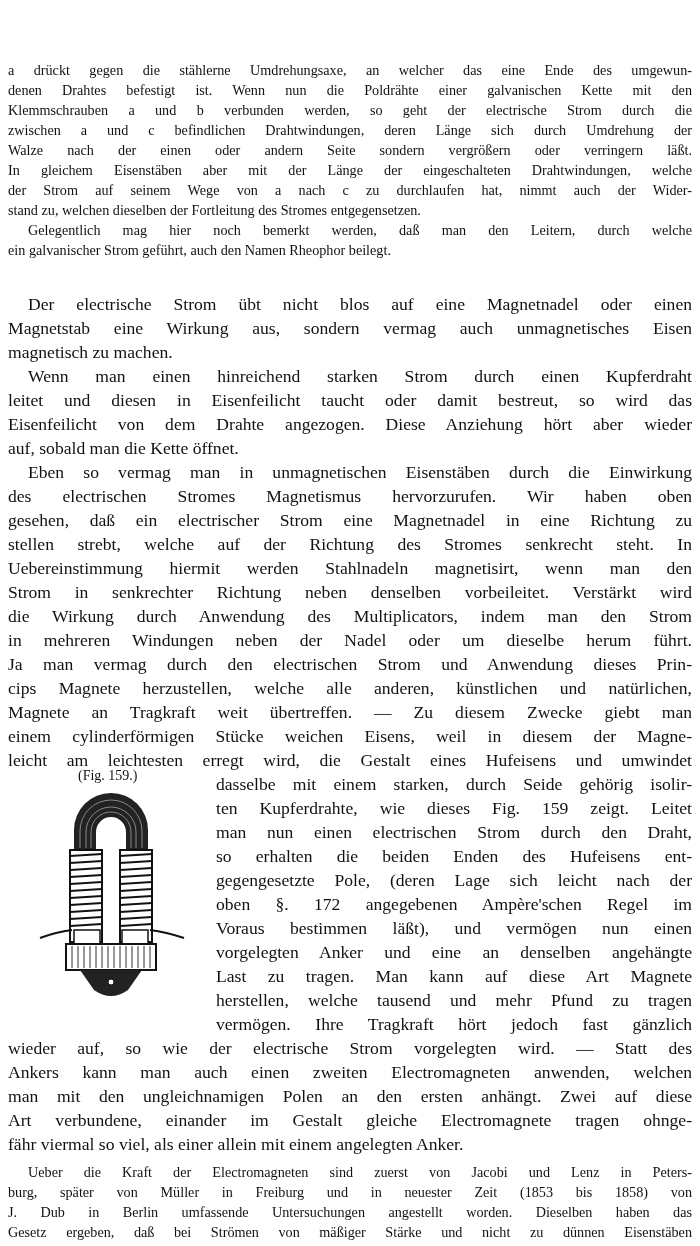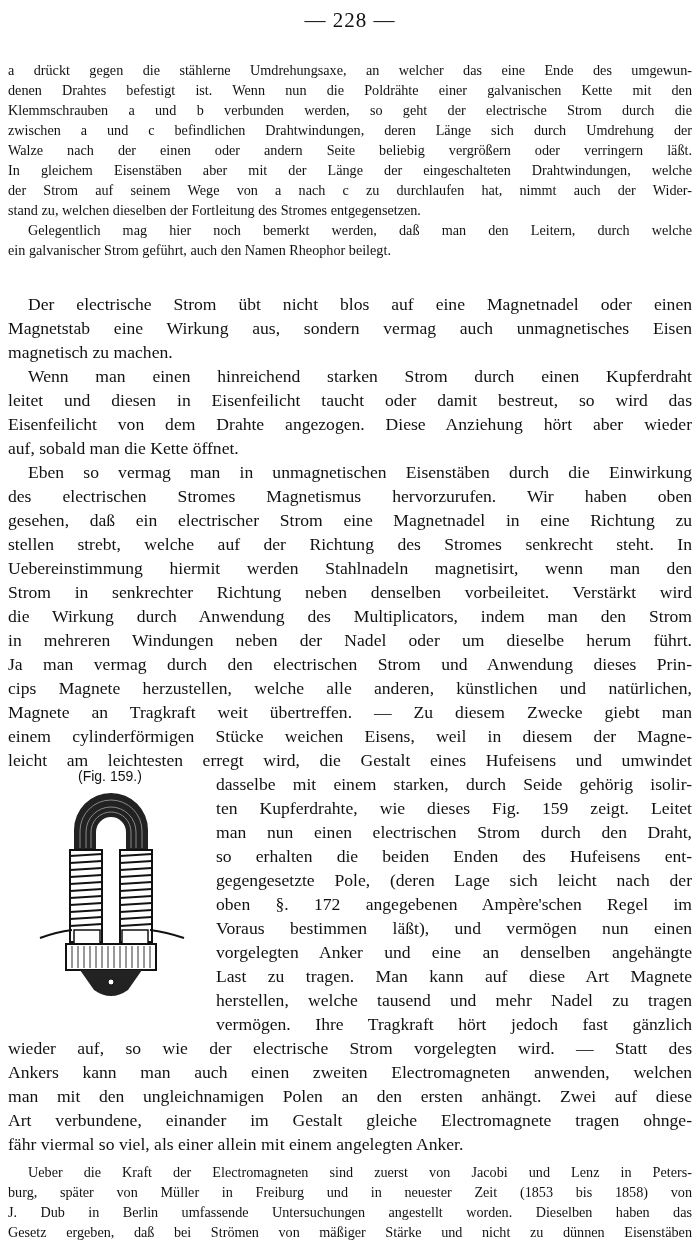--- a/index.html
+++ b/index.html
@@ -9,35 +9,34 @@
   .pagenum { position:absolute; top:8px; left:0; width:700px; text-align:center;
              font-family:"Liberation Serif", serif; font-size:21px; letter-spacing:1px; }
   .ln { position:absolute; left:8px; width:684px; white-space:nowrap;
         font-family:"Liberation Serif", serif; text-align:justify; text-align-last:justify; }
   .small { font-size:14.2px; line-height:20px; }
   .big { font-size:17.6px; line-height:24px; }
   .ind { left:28px; width:664px; }
   .last { text-align-last:left; }
   .heading { font-weight:bold; font-size:18.5px; }
   .right { left:216px; width:476px; }
-  .figcap { position:absolute; left:78px; top:768px; font-family:Liberation Sans, sans-serif; font-size:14px; }
+  .figcap { position:absolute; left:78px; top:768px; font-family:Liberation Serif, serif; font-size:14px; }
   .fig { position:absolute; left:36px; top:790px; width:150px; height:215px; }
 </style>
 </head>
 <body>
 
 <div class="page">
-  <div class="pagenum">— 228 —</div>
 
   <div>
     <div class="ln small" style="top:60px">a drückt gegen die stählerne Umdrehungsaxe, an welcher das eine Ende des umgewun-</div>
     <div class="ln small" style="top:80px">denen Drahtes befestigt ist. Wenn nun die Poldrähte einer galvanischen Kette mit den</div>
     <div class="ln small" style="top:100px">Klemmschrauben a und b verbunden werden, so geht der electrische Strom durch die</div>
     <div class="ln small" style="top:120px">zwischen a und c befindlichen Drahtwindungen, deren Länge sich durch Umdrehung der</div>
-    <div class="ln small" style="top:140px">Walze nach der einen oder andern Seite beliebig vergrößern oder verringern läßt.</div>
+    <div class="ln small" style="top:140px">Walze nach der einen oder andern Seite sondern vergrößern oder verringern läßt.</div>
     <div class="ln small" style="top:160px">In gleichem Eisenstäben aber mit der Länge der eingeschalteten Drahtwindungen, welche</div>
     <div class="ln small" style="top:180px">der Strom auf seinem Wege von a nach c zu durchlaufen hat, nimmt auch der Wider-</div>
     <div class="ln small last" style="top:200px">stand zu, welchen dieselben der Fortleitung des Stromes entgegensetzen.</div>
     <div class="ln small ind" style="top:220px">Gelegentlich mag hier noch bemerkt werden, daß man den Leitern, durch welche</div>
     <div class="ln small last" style="top:240px">ein galvanischer Strom geführt, auch den Namen Rheophor beilegt.</div>
   </div>
 
 
   <div>
     <div class="ln big ind" style="top:292px">Der electrische Strom übt nicht blos auf eine Magnetnadel oder einen</div>
@@ -129,21 +128,21 @@
   <div>
     <div class="ln big right" style="top:772px">dasselbe mit einem starken, durch Seide gehörig isolir-</div>
     <div class="ln big right" style="top:796px">ten Kupferdrahte, wie dieses Fig. 159 zeigt. Leitet</div>
     <div class="ln big right" style="top:820px">man nun einen electrischen Strom durch den Draht,</div>
     <div class="ln big right" style="top:844px">so erhalten die beiden Enden des Hufeisens ent-</div>
     <div class="ln big right" style="top:868px">gegengesetzte Pole, (deren Lage sich leicht nach der</div>
     <div class="ln big right" style="top:892px">oben §. 172 angegebenen Ampère'schen Regel im</div>
     <div class="ln big right" style="top:916px">Voraus bestimmen läßt), und vermögen nun einen</div>
     <div class="ln big right" style="top:940px">vorgelegten Anker und eine an denselben angehängte</div>
     <div class="ln big right" style="top:964px">Last zu tragen. Man kann auf diese Art Magnete</div>
-    <div class="ln big right" style="top:988px">herstellen, welche tausend und mehr Nadel zu tragen</div>
+    <div class="ln big right" style="top:988px">herstellen, welche tausend und mehr Pfund zu tragen</div>
     <div class="ln big right" style="top:1012px">vermögen. Ihre Tragkraft hört jedoch fast gänzlich</div>
   </div>
 
   <div>
     <div class="ln big" style="top:1036px">wieder auf, so wie der electrische Strom vorgelegten wird. — Statt des</div>
     <div class="ln big" style="top:1060px">Ankers kann man auch einen zweiten Electromagneten anwenden, welchen</div>
     <div class="ln big" style="top:1084px">man mit den ungleichnamigen Polen an den ersten anhängt. Zwei auf diese</div>
     <div class="ln big" style="top:1108px">Art verbundene, einander im Gestalt gleiche Electromagnete tragen ohnge-</div>
     <div class="ln big last" style="top:1132px">fähr viermal so viel, als einer allein mit einem angelegten Anker.</div>
   </div>

